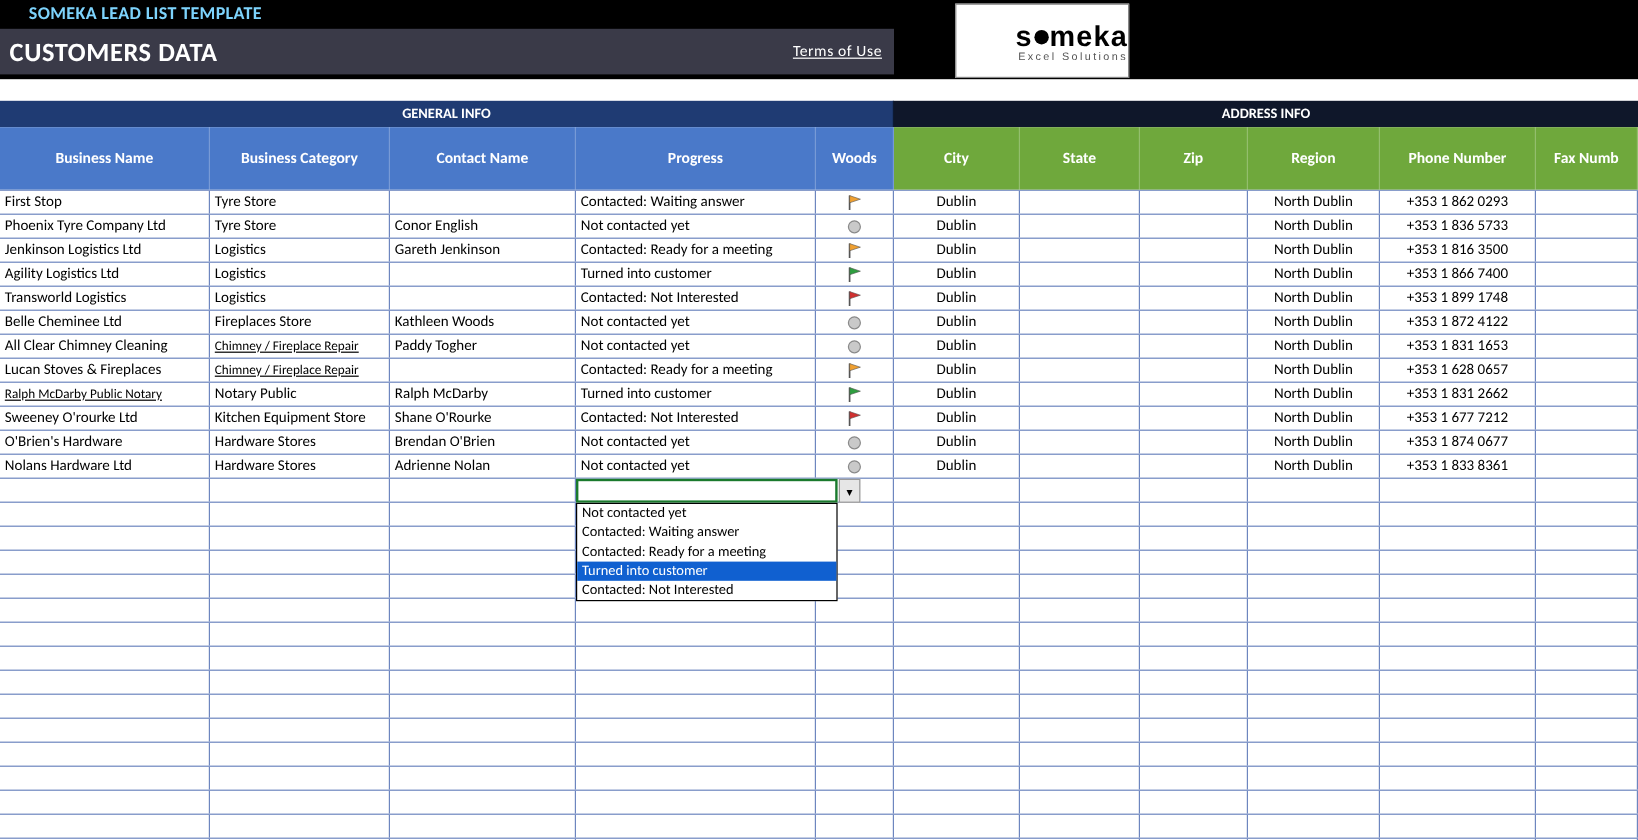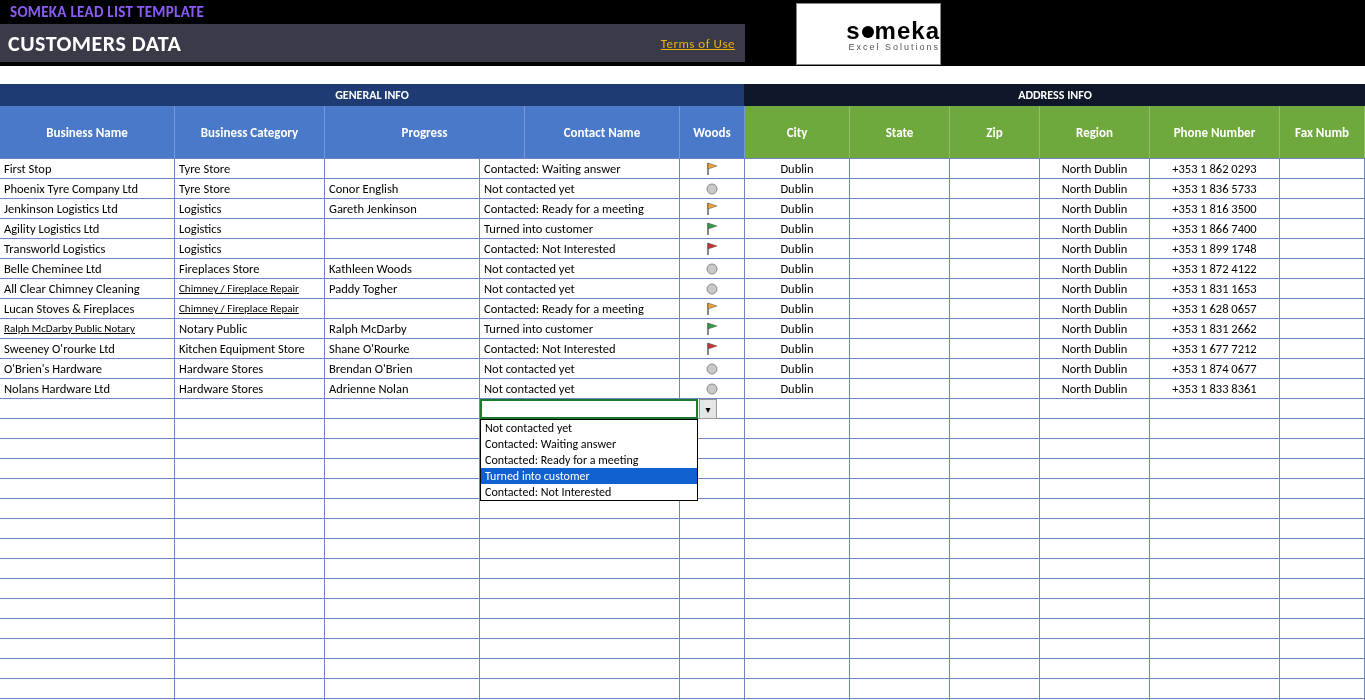--- a/index.html
+++ b/index.html
@@ -21,43 +21,43 @@
   }
   .topbar-left {
     flex: 0 0 745px;
     display: flex;
     flex-direction: column;
   }
   .title-strip {
     height: 24px;
     display: flex;
     align-items: center;
-    padding-left: 10px;
-    color: #8b5cf6;
+    padding-left: 24px;
+    color: #7dd3fc;
     font-weight: bold;
     font-size: 15px;
     letter-spacing: .3px;
   }
   .subtitle-strip {
     height: 38px;
     background: #3a3a48;
     display: flex;
     align-items: center;
     padding: 0 10px 0 8px;
     color: #ffffff;
     font-weight: bold;
     font-size: 22px;
     letter-spacing: .5px;
     justify-content: space-between;
   }
   .terms {
     font-size: 13px;
     font-weight: normal;
     text-decoration: underline;
-    color:#eab308;
+    color:#ffffff;
     cursor:pointer;
   }
   .logo-box {
     position:absolute;
     left:796px; top:3px;
     width:145px; height:62px;
     background:#fff;
     border:1px solid #888;
     display:flex; flex-direction:column;
     align-items:flex-end; justify-content:center;
@@ -161,22 +161,22 @@
 <div class="gap"></div>
 
 <div class="section-row">
   <div class="section-cell sec-general">GENERAL INFO</div>
   <div class="section-cell sec-address">ADDRESS INFO</div>
 </div>
 
 <div class="colhdr-row">
   <div class="colhdr blue c-bn">Business Name</div>
   <div class="colhdr blue c-bc">Business Category</div>
+  <div class="colhdr blue c-cn">Contact Name</div>
   <div class="colhdr blue c-pg">Progress</div>
-  <div class="colhdr blue c-cn">Contact Name</div>
   <div class="colhdr blue c-st">Woods</div>
   <div class="colhdr green c-city">City</div>
   <div class="colhdr green c-state">State</div>
   <div class="colhdr green c-zip">Zip</div>
   <div class="colhdr green c-reg">Region</div>
   <div class="colhdr green c-ph">Phone Number</div>
   <div class="colhdr green c-fax">Fax Numb</div>
 </div>
 
 <div class="grid" id="grid">

